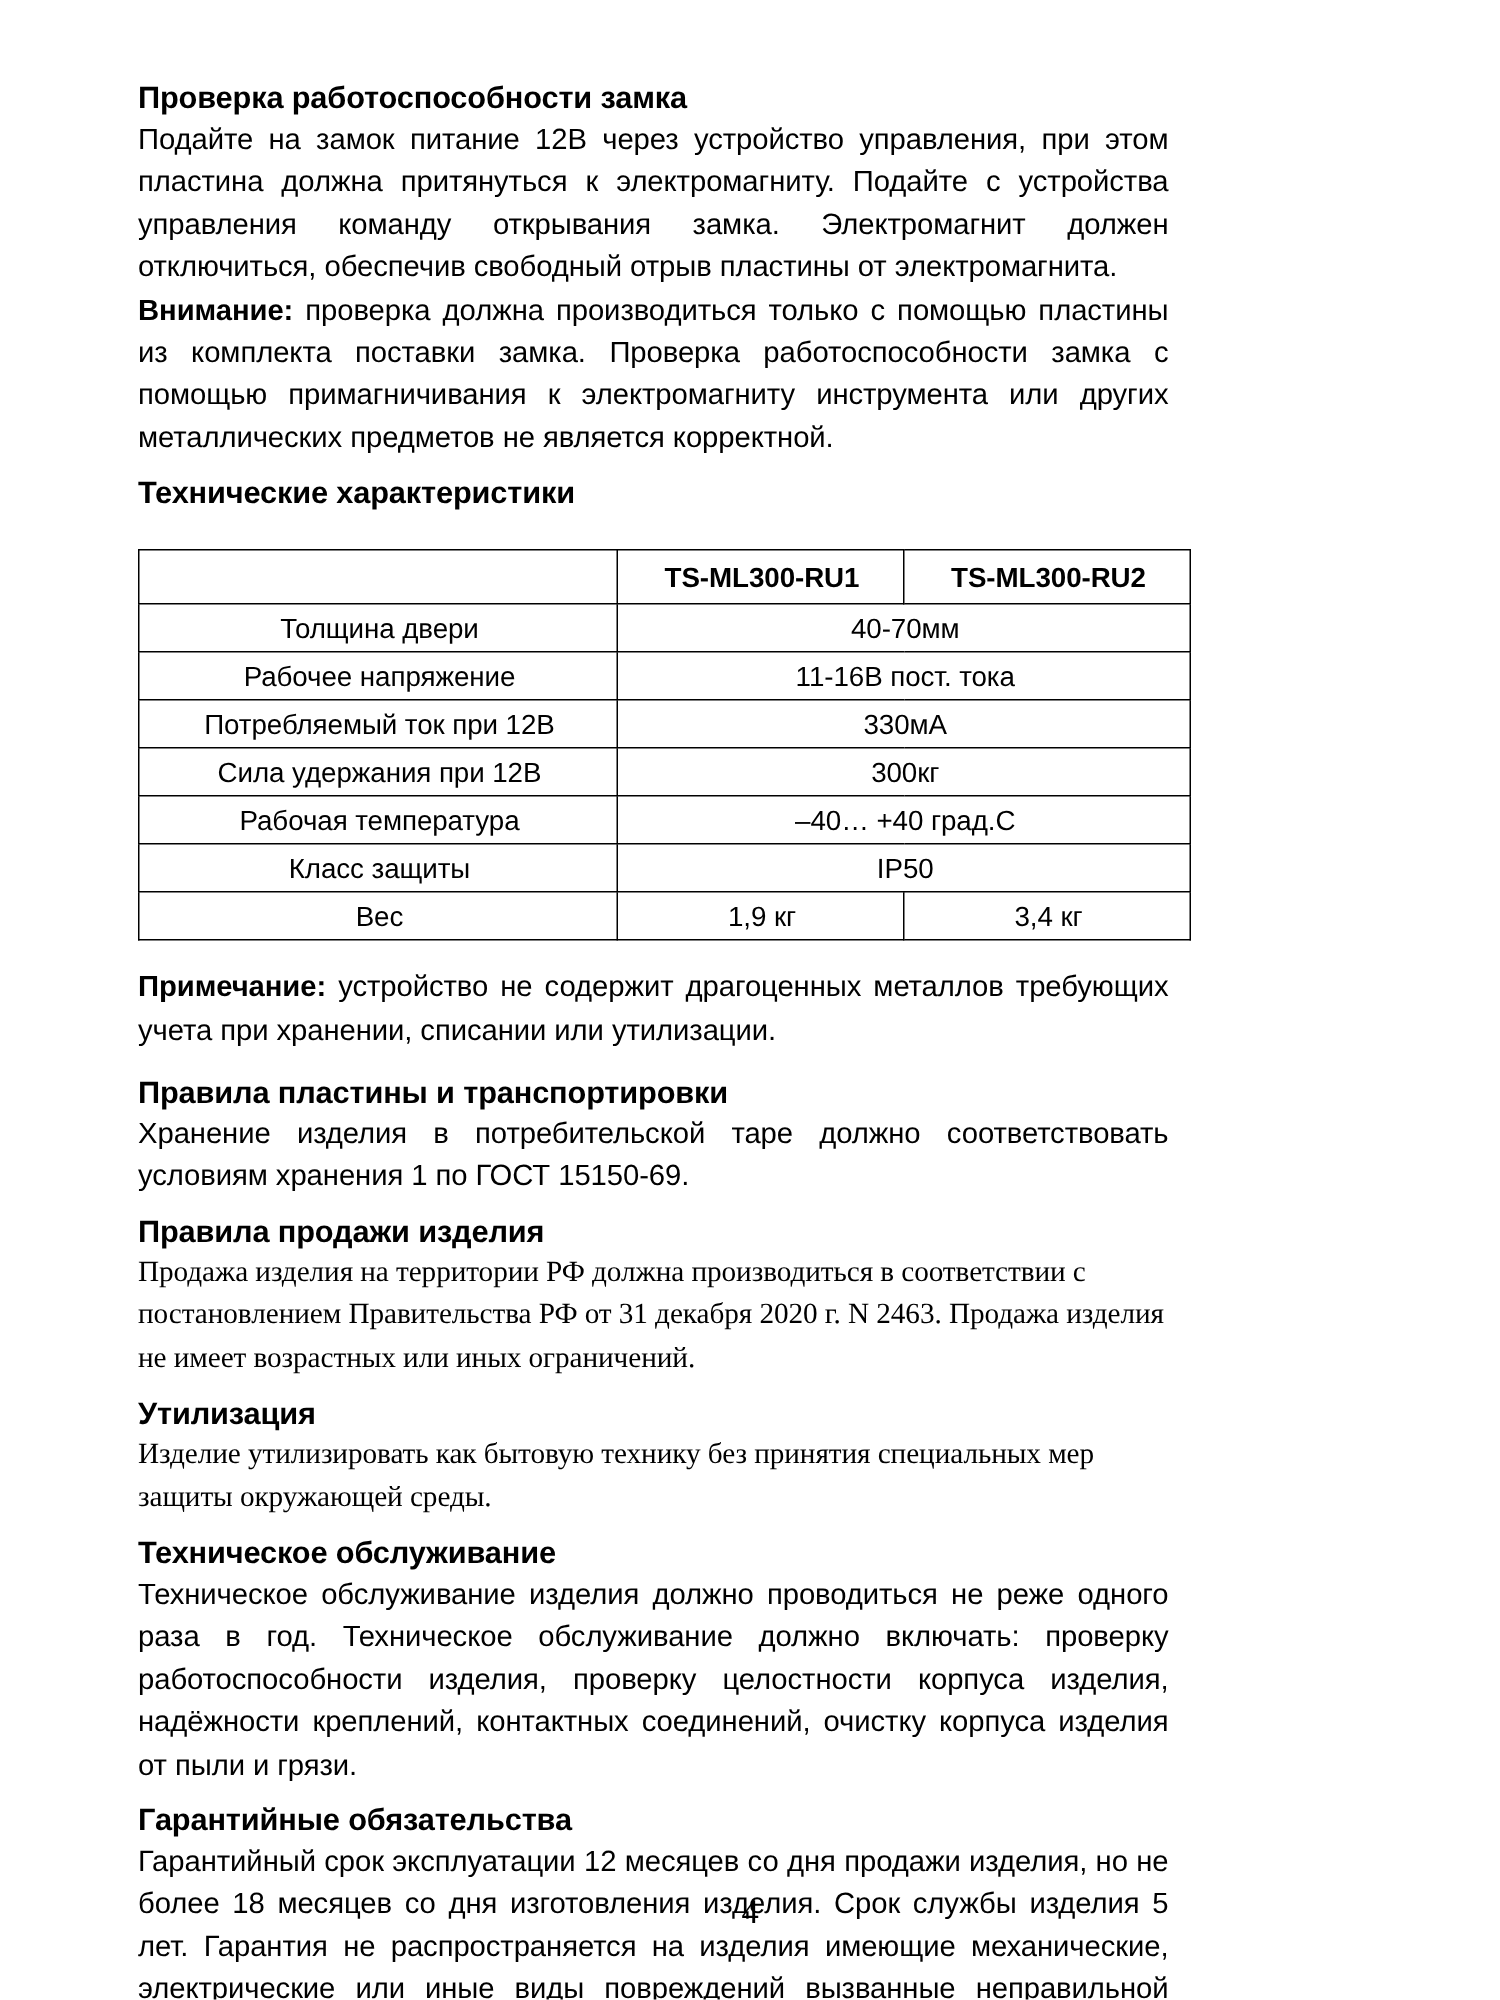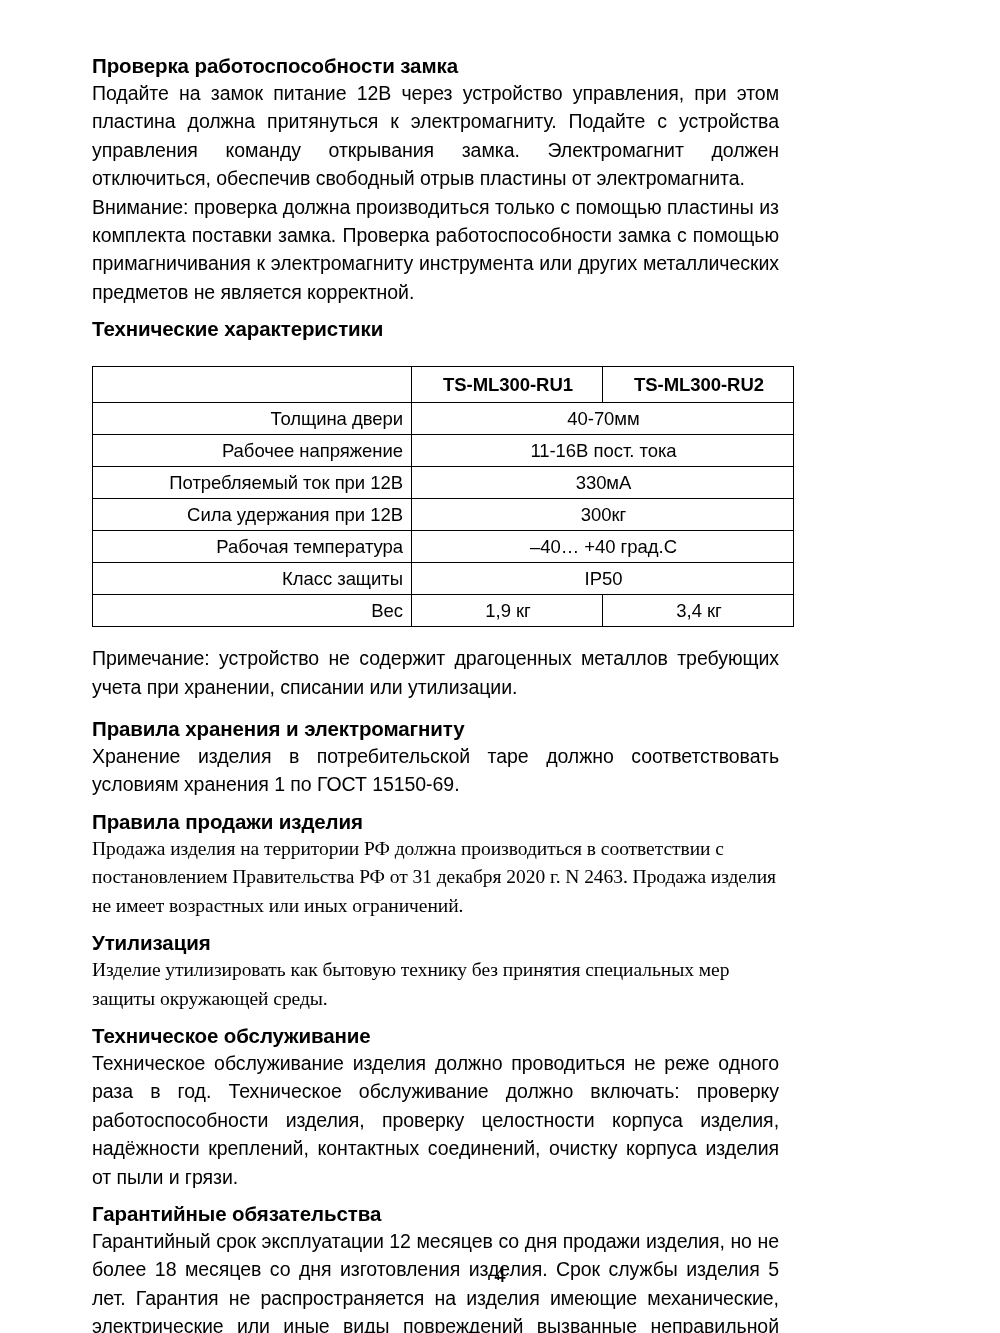--- a/index.html
+++ b/index.html
@@ -39,21 +39,21 @@
     padding: 0;
     line-height: 28.4px;
     text-align: justify;
     letter-spacing: -0.05px;
   }
   p.body-text.left {
     text-align: left;
     font-family: Liberation Serif, serif;
   }
   p.body-text .lead {
-    font-weight: normal;
+    font-weight: bold;
   }
   .gap-sm { height: 9px; }
   .gap-md { height: 14px; }
   .gap-lg { height: 17px; }
 
   
   table.spec {
     border-collapse: collapse;
     width: 644px;
     margin: 24px 0 0 0;
@@ -62,21 +62,21 @@
   table.spec td {
     border: 1.5px solid #000000;
     font-size: 18.5px;
     line-height: 21px;
     padding: 5px 8px 5px 10px;
     height: 19px;
     vertical-align: middle;
     letter-spacing: -0.05px;
   }
   table.spec td.label {
-    text-align: right;
+    text-align: center;
     width: 300px;
   }
   table.spec td.val {
     text-align: center;
   }
   table.spec td.head {
     text-align: center;
     font-weight: bold;
     font-size: 18.5px;
     padding-top: 7px;
@@ -153,21 +153,21 @@
       </tr>
     </tbody>
   </table>
 
   <div class="gap-lg"></div>
 
   <p class="body-text"><span class="lead">Примечание:</span><span> устройство не содержит драгоценных металлов требующих учета при хранении, списании или утилизации.</span></p>
 
   <div class="gap-md"></div>
 
-  <h2 class="heading">Правила хранения и электромагниту</h2>
+  <h2 class="heading">Правила пластины и транспортировки</h2>
   <p class="body-text">Хранение изделия в потребительской таре должно соответствовать условиям хранения 1 по ГОСТ 15150-69.</p>
 
   <div class="gap-sm"></div>
 
   <h2 class="heading">Правила продажи изделия</h2>
   <p class="body-text left">Продажа изделия на территории РФ должна производиться в соответствии с постановлением Правительства РФ от 31 декабря 2020 г. N 2463. Продажа изделия не имеет возрастных или иных ограничений.</p>
 
   <div class="gap-sm"></div>
 
   <h2 class="heading">Утилизация</h2>

